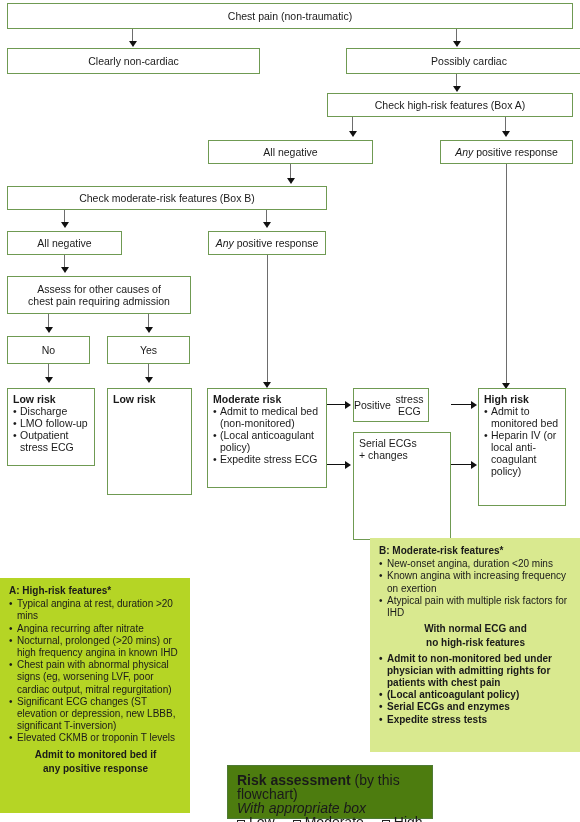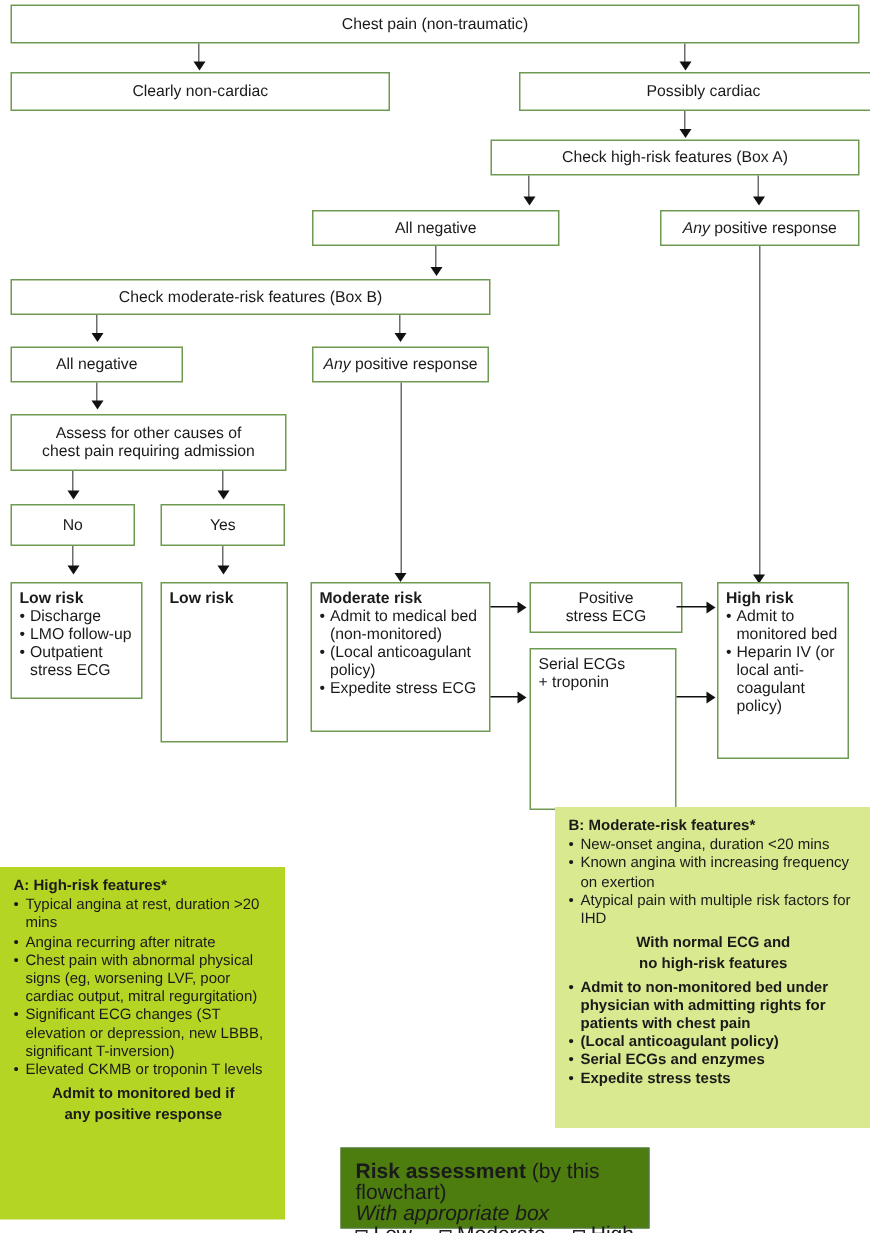--- a/index.html
+++ b/index.html
@@ -146,52 +146,53 @@
   <ul class="ul">
     <li>Admit to medical bed (non-monitored)</li>
     <li>(Local anticoagulant policy)</li>
     <li>Expedite stress ECG</li>
   </ul>
 </div>
 
 <div class="lnb" style="left:327px;top:404px;width:20px;height:1.4px;"></div>
 <div class="arwr" style="left:345px;top:400.5px;"></div>
 
-<div class="node" id="n-posstress" style="left:353px;top:388px;width:102px;height:34px;flex-direction:column;">
+<div class="node" id="n-posstress" style="left:353px;top:388px;width:76px;height:34px;flex-direction:row;">
   <span>Positive</span>
   <span>stress ECG</span>
 </div>
 
 <div class="lnb" style="left:451px;top:404px;width:22px;height:1.4px;"></div>
 <div class="arwr" style="left:471px;top:400.5px;"></div>
 
 <div class="lnb" style="left:327px;top:464px;width:20px;height:1.4px;"></div>
 <div class="arwr" style="left:345px;top:460.5px;"></div>
 
 <div class="node left" id="n-serial" style="left:353px;top:432px;width:98px;height:108px;">
   <div>Serial ECGs</div>
-  <div>+ troponin</div>
+  <div>+ changes</div>
 </div>
 
 <div class="lnb" style="left:451px;top:464px;width:22px;height:1.4px;"></div>
 <div class="arwr" style="left:471px;top:460.5px;"></div>
 
 <div class="node left" id="n-highrisk" style="left:478px;top:388px;width:88px;height:118px;">
   <div class="bold">High risk</div>
   <ul class="ul">
     <li>Admit to monitored bed</li>
     <li>Heparin IV (or local anti-coagulant policy)</li>
   </ul>
 </div>
 
 <div class="panel" id="boxA" style="left:0px;top:538px;width:190px;height:235px;">
   <div class="hd">A: High-risk features*</div>
   <ul>
     <li>Typical angina at rest, duration &gt;20 mins</li>
     <li>Angina recurring after nitrate</li>
+    <li>Nocturnal, prolonged (&gt;20 mins) or high frequency angina in known IHD</li>
     <li>Chest pain with abnormal physical signs (eg, worsening LVF, poor cardiac output, mitral regurgitation)</li>
     <li>Significant ECG changes (ST elevation or depression, new LBBB, significant T-inversion)</li>
     <li>Elevated CKMB or troponin T levels</li>
   </ul>
   <div class="ctr">Admit to monitored bed if</div>
   <div class="ctr" style="padding-top:0;">any positive response</div>
 </div>
 
 <div class="panel" id="boxB" style="left:370px;top:538px;width:210px;height:214px;">
   <div class="hd">B: Moderate-risk features*</div>

